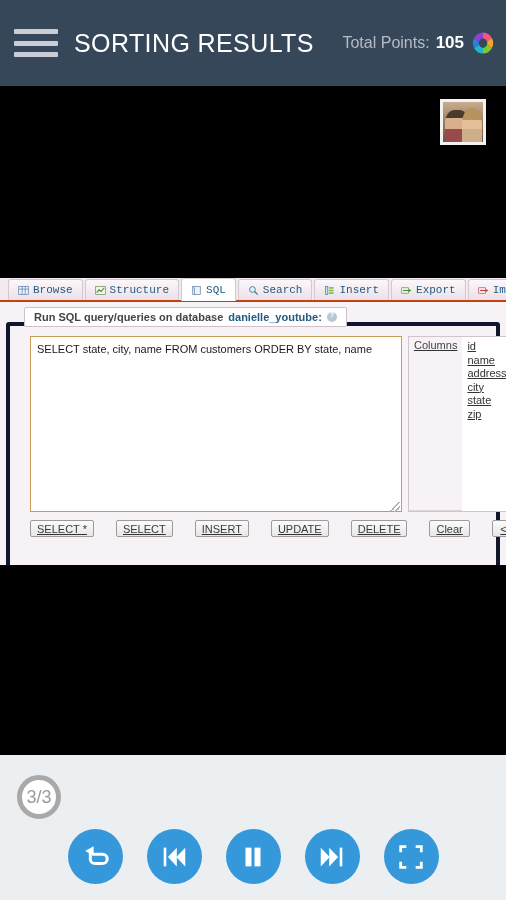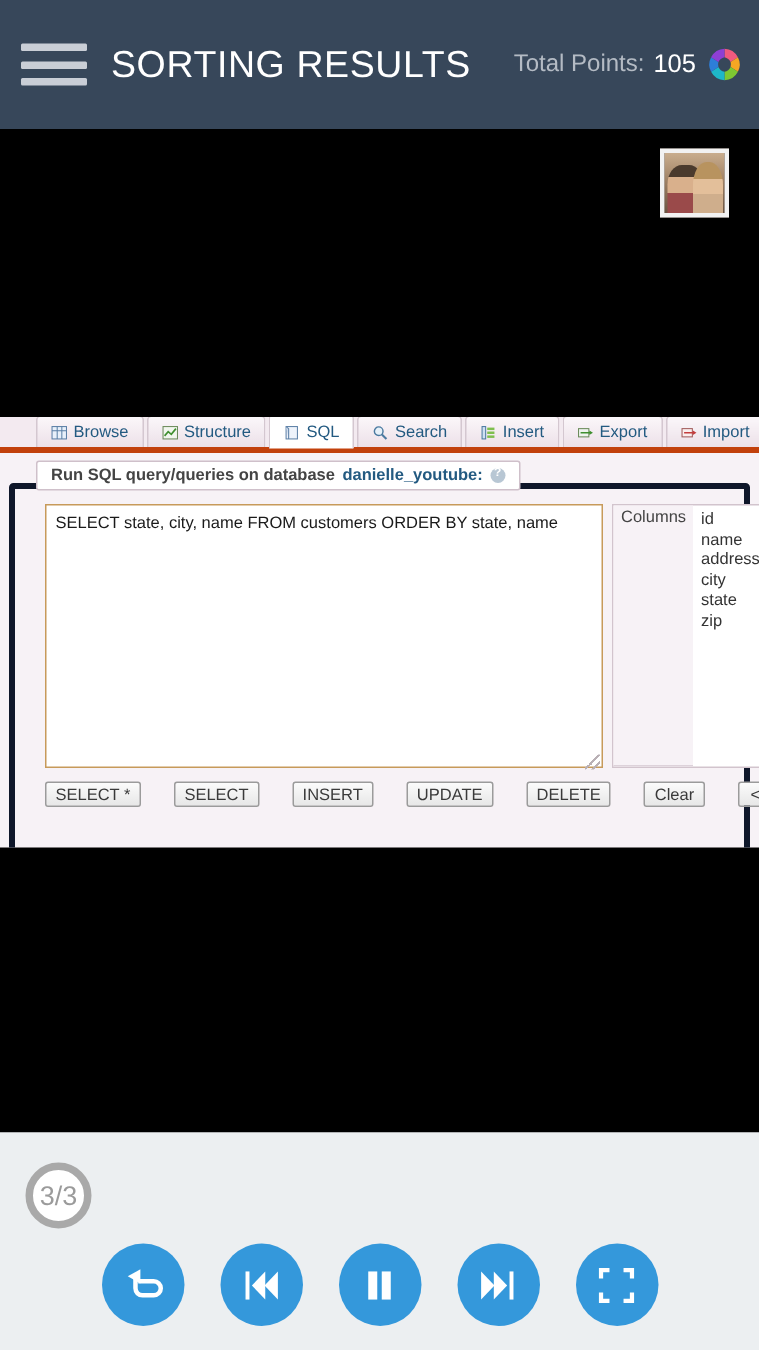--- a/index.html
+++ b/index.html
@@ -34,21 +34,21 @@
     margin-left: 16px;
     white-space: nowrap;
     font-weight: 400;
   }
   .points-wrap {
     margin-left: auto;
     display: flex; align-items: center; gap: 6px;
     white-space: nowrap;
   }
   .points-label { color: #b4bbc4; font-size: 16px; }
-  .points-value { color: #ffffff; font-size: 17px; font-weight: normal; }
+  .points-value { color: #ffffff; font-size: 17px; font-weight: bold; }
   .brand-logo { width: 26px; height: 26px; flex: none; }
 
   
   .video-stage {
     position: absolute; left: 0; top: 86px;
     width: 506px; height: 669px;
     background: #000000;
     overflow: hidden;
   }
   .webcam {
@@ -82,22 +82,23 @@
     width: 506px; height: 287px;
     background: #f7f2f6;
     font-size: 11px;
     color: #333333;
     overflow: hidden;
   }
   .pma-tabs {
     display: flex; align-items: flex-end;
     height: 24px;
     background: #f3eaf0;
-    border-bottom: 4px solid #c2410c;
-    padding-left: 24px;
+    border-bottom: 2px solid #c2410c;
+    padding-left: 8px;
+    font-family: Liberation Mono, monospace;
   }
   .pma-tab {
     display: flex; align-items: center; gap: 4px;
     height: 21px; padding: 0 9px;
     background: linear-gradient(180deg,#fbf7fa 0%, #ece0e8 100%);
     border: 1px solid #d4c7d0;
     border-bottom: none;
     margin-right: 2px;
     border-radius: 3px 3px 0 0;
     color: #235a81;
@@ -106,21 +107,21 @@
     cursor: pointer;
   }
   .pma-tab.active {
     background: #ffffff;
     height: 23px;
     position: relative; top: 1px;
     color: #235a81;
   }
   .tab-ico { width: 11px; height: 11px; flex: none; }
 
-  .pma-body { position: relative; padding: 8px 0 0 0; }
+  .pma-body { position: relative; padding: 8px 0 0 0; text-decoration: underline; }
   .pma-legend-box {
     position: absolute; left: 24px; top: 5px;
     background: #ffffff;
     border: 1px solid #cfc0ca;
     border-radius: 2px;
     padding: 3px 9px;
     display: flex; align-items: center; gap: 5px;
     font-weight: bold;
     font-size: 11px;
     color: #444444;

